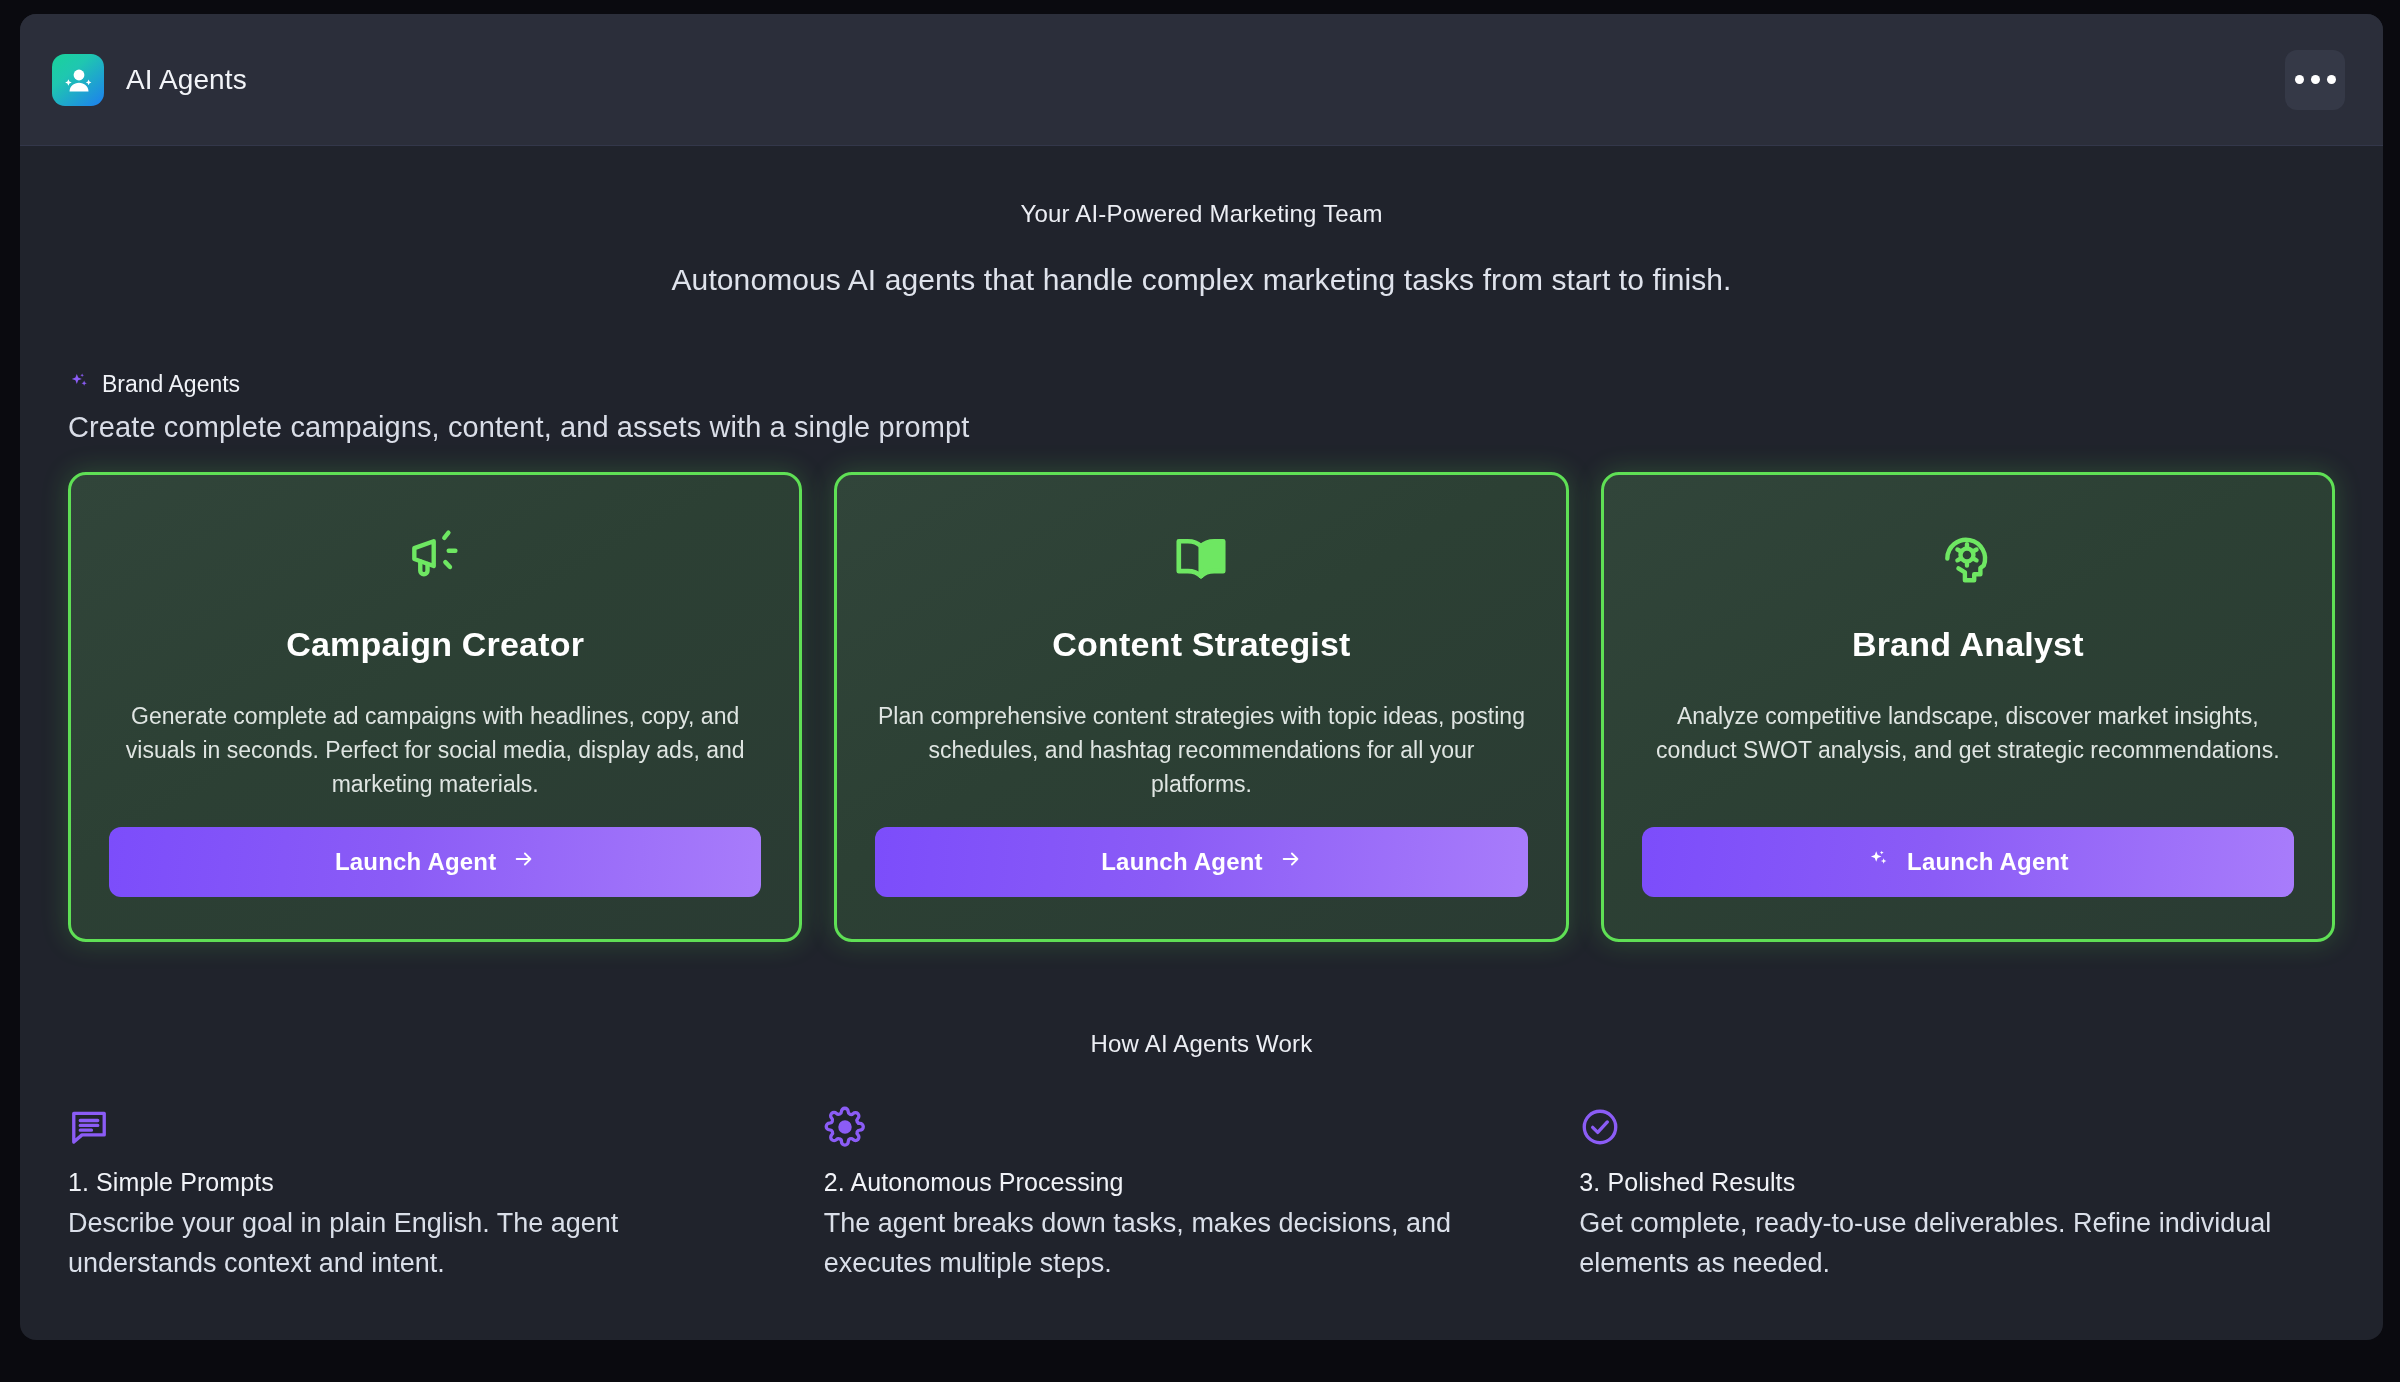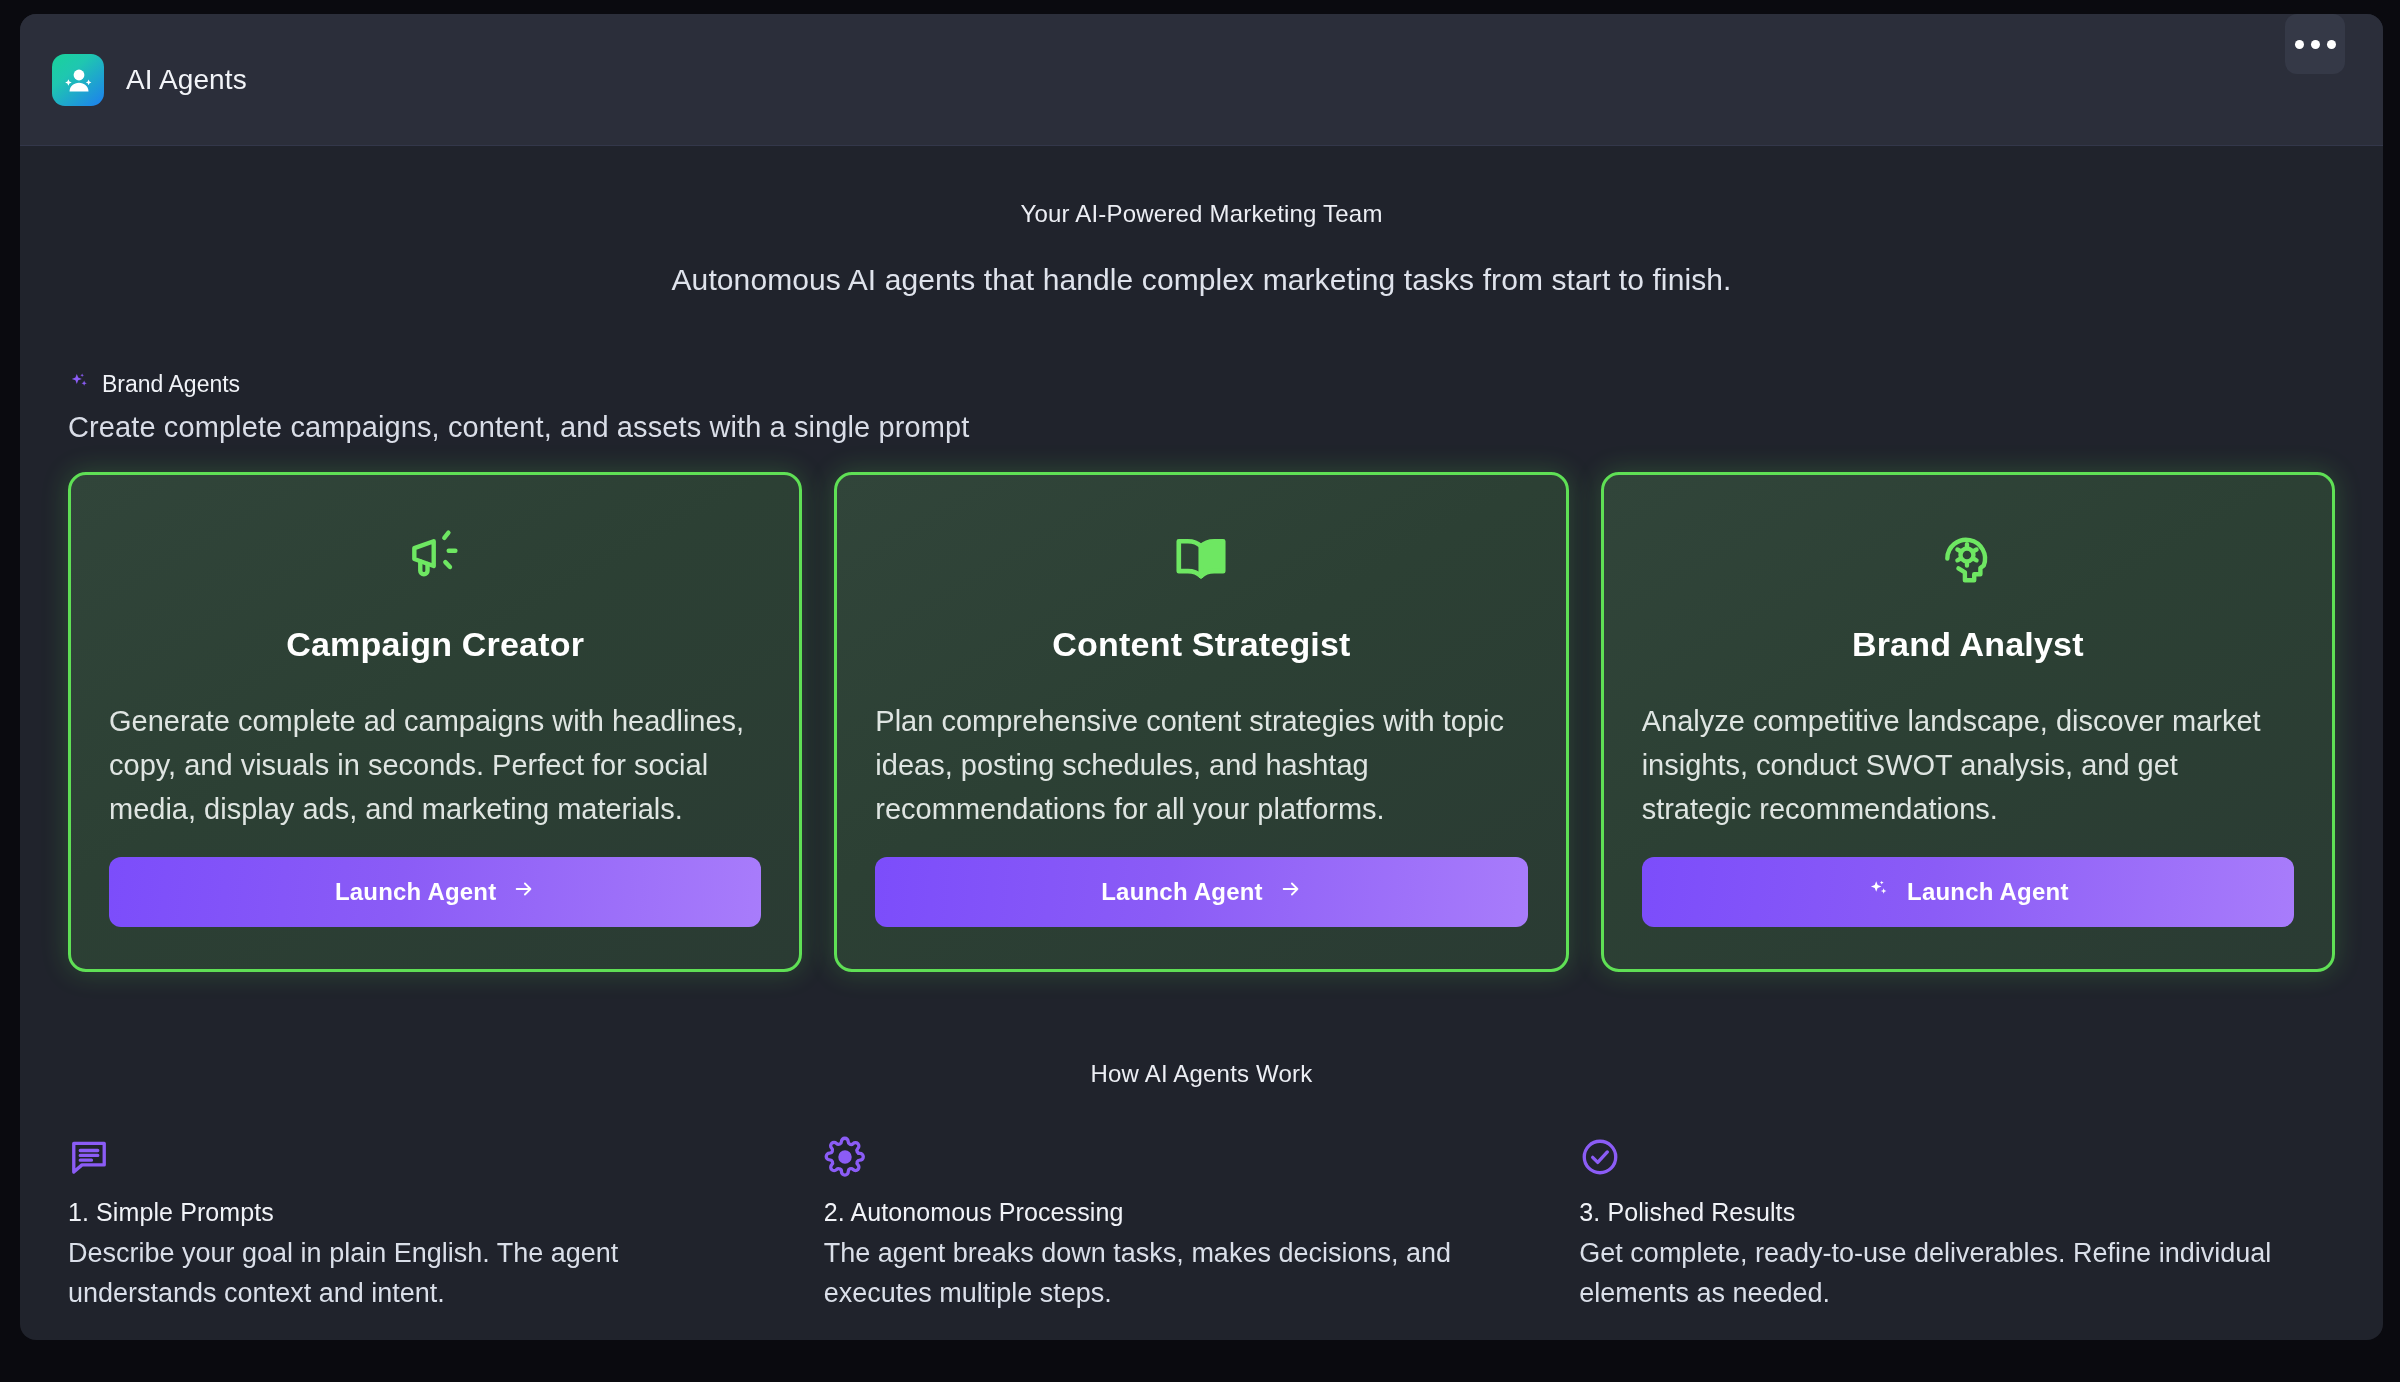--- a/index.html
+++ b/index.html
@@ -25,20 +25,21 @@
     flex-direction: column;
   }
 
   
   #titlebar {
     height: 132px;
     flex: 0 0 132px;
     background: #2b2e3a;
     border-bottom: 1px solid #33374a;
     display: flex;
+    align-items: center;
     padding: 0 38px 0 32px;
   }
 
   #app-identity {
     display: flex;
     align-items: center;
     gap: 22px;
   }
 
   #app-icon {
@@ -152,24 +153,24 @@
   .agent-card-title {
     font-size: 34px;
     font-weight: bold;
     color: #ffffff;
     text-align: center;
     margin-top: 18px;
     letter-spacing: 0.2px;
   }
 
   .agent-card-description {
-    font-size: 29px;
-    line-height: 44px;
+    font-size: 23px;
+    line-height: 34px;
     color: #dfe5e2;
-    text-align: left;
+    text-align: center;
     margin-top: 35px;
     max-width: 680px;
   }
 
   .agent-card-spacer { flex: 1 1 auto; min-height: 26px; }
 
   .launch-button {
     width: 100%;
     height: 70px;
     border-radius: 12px;

